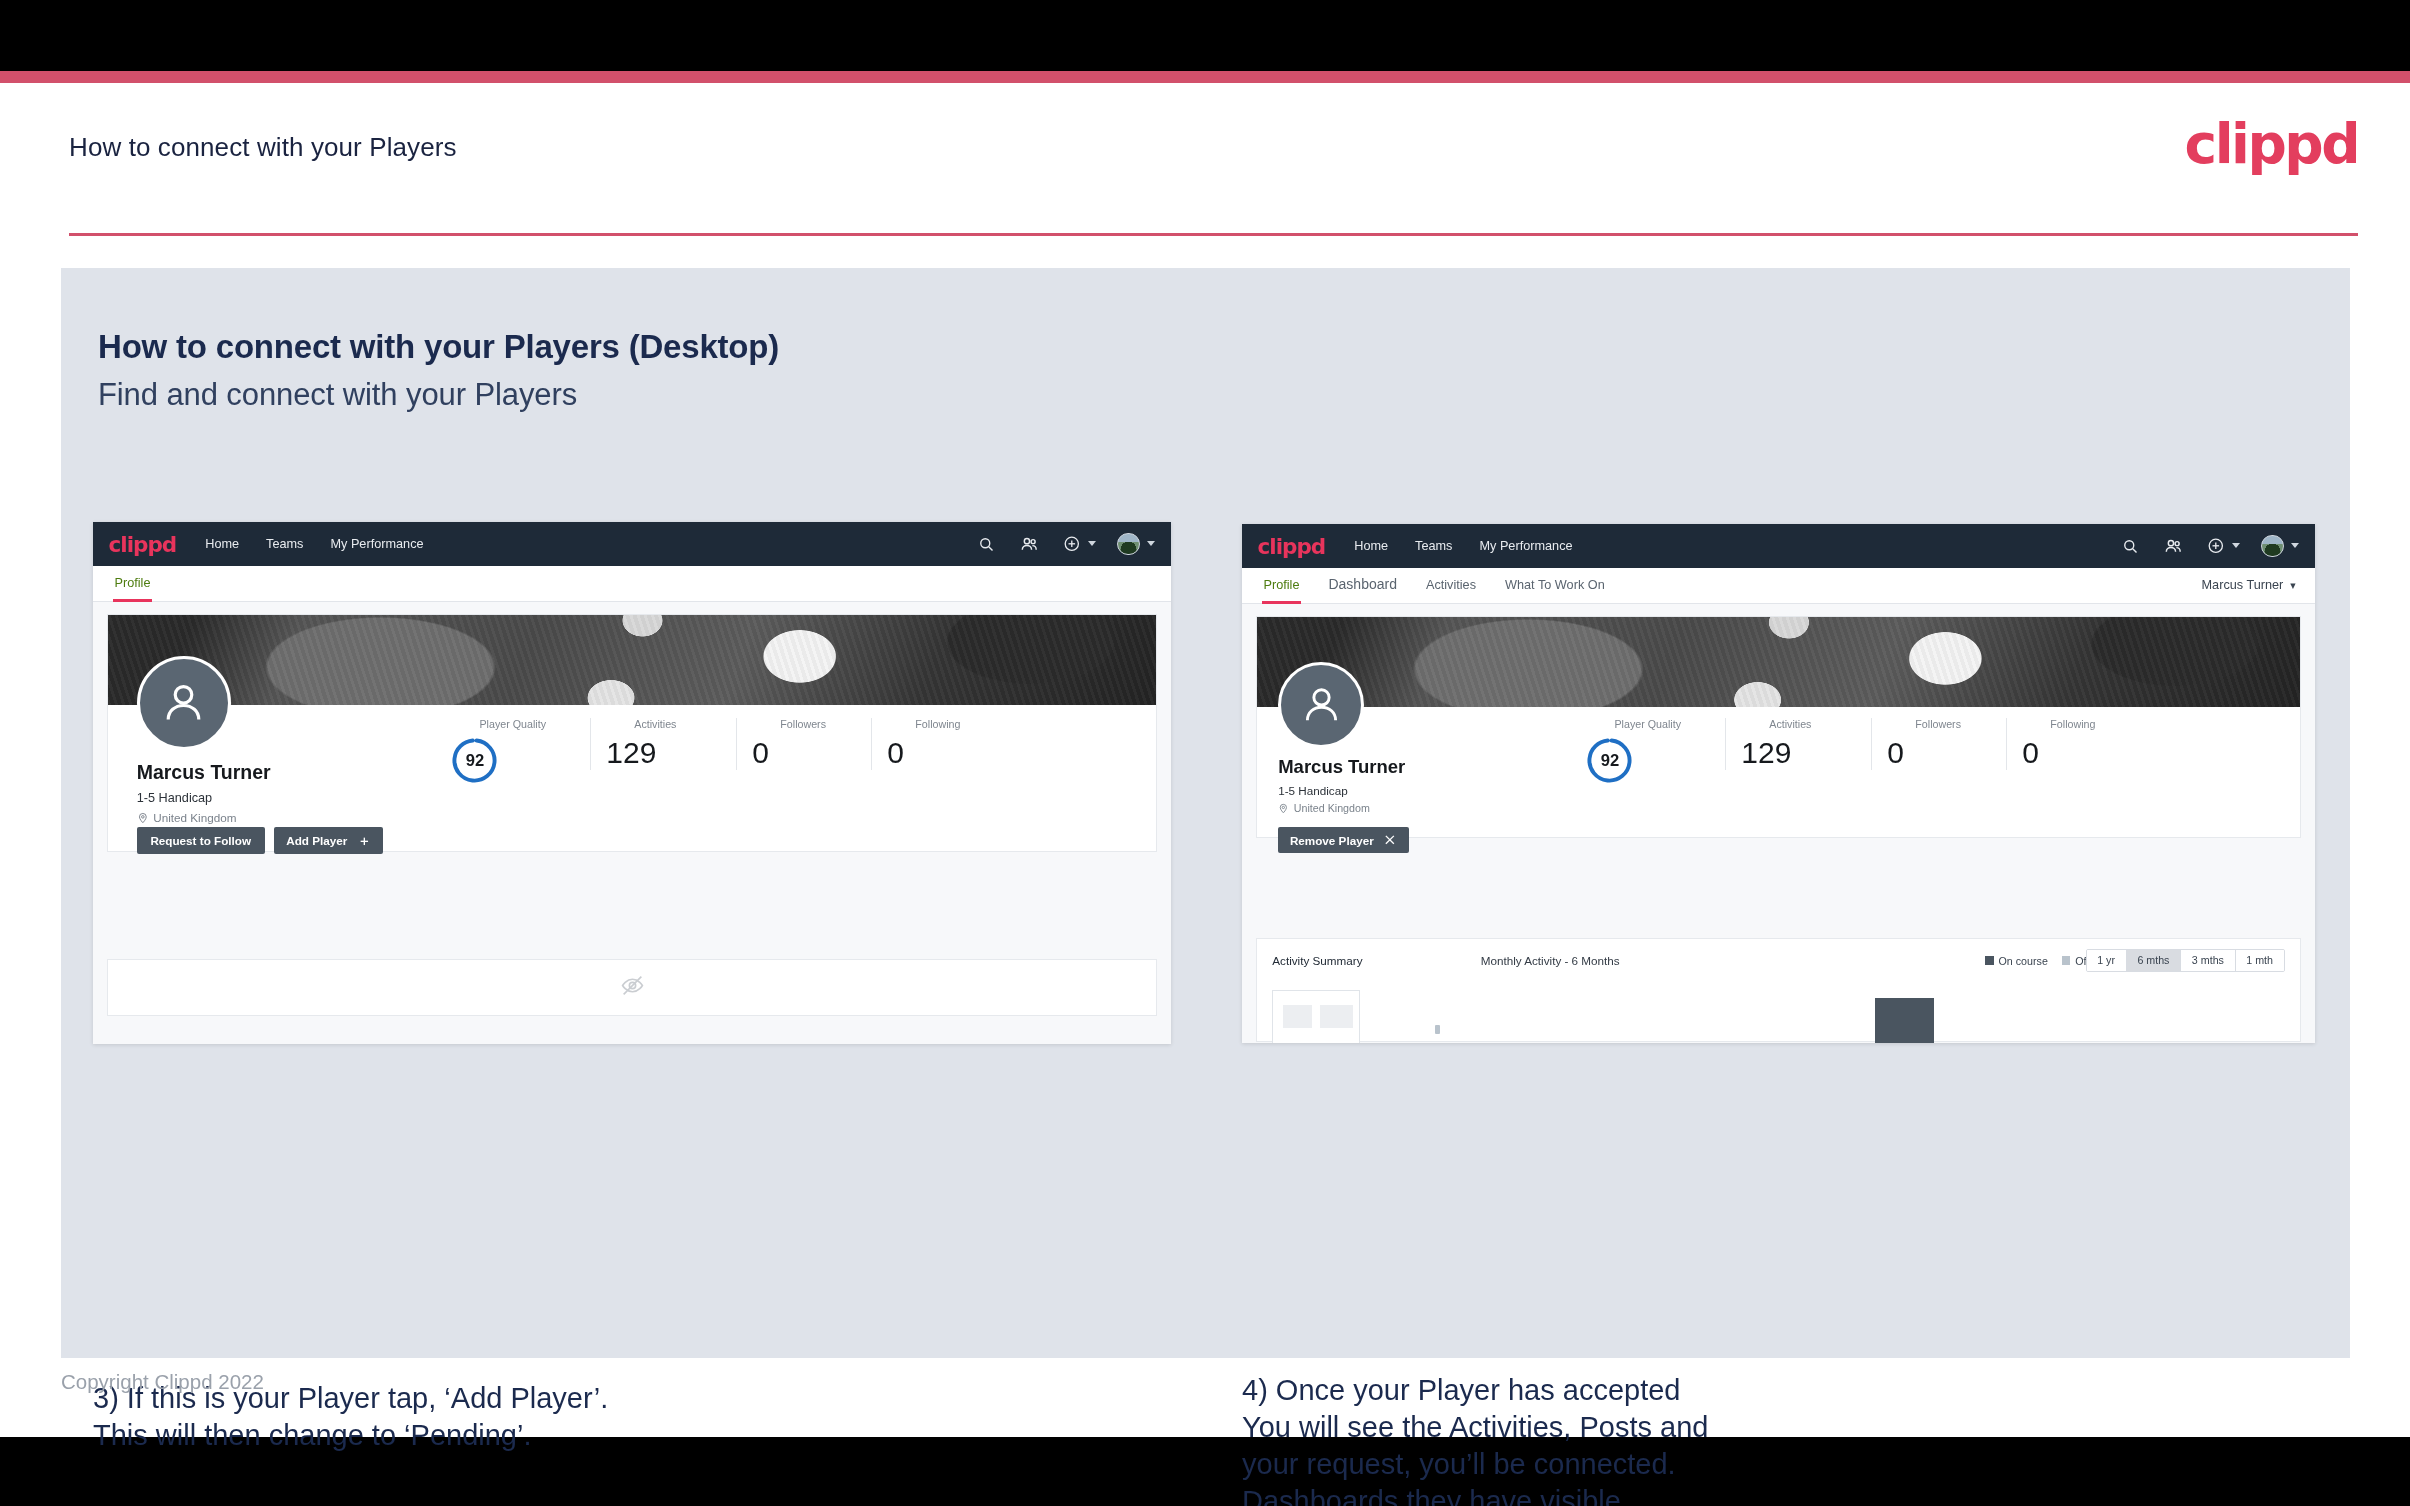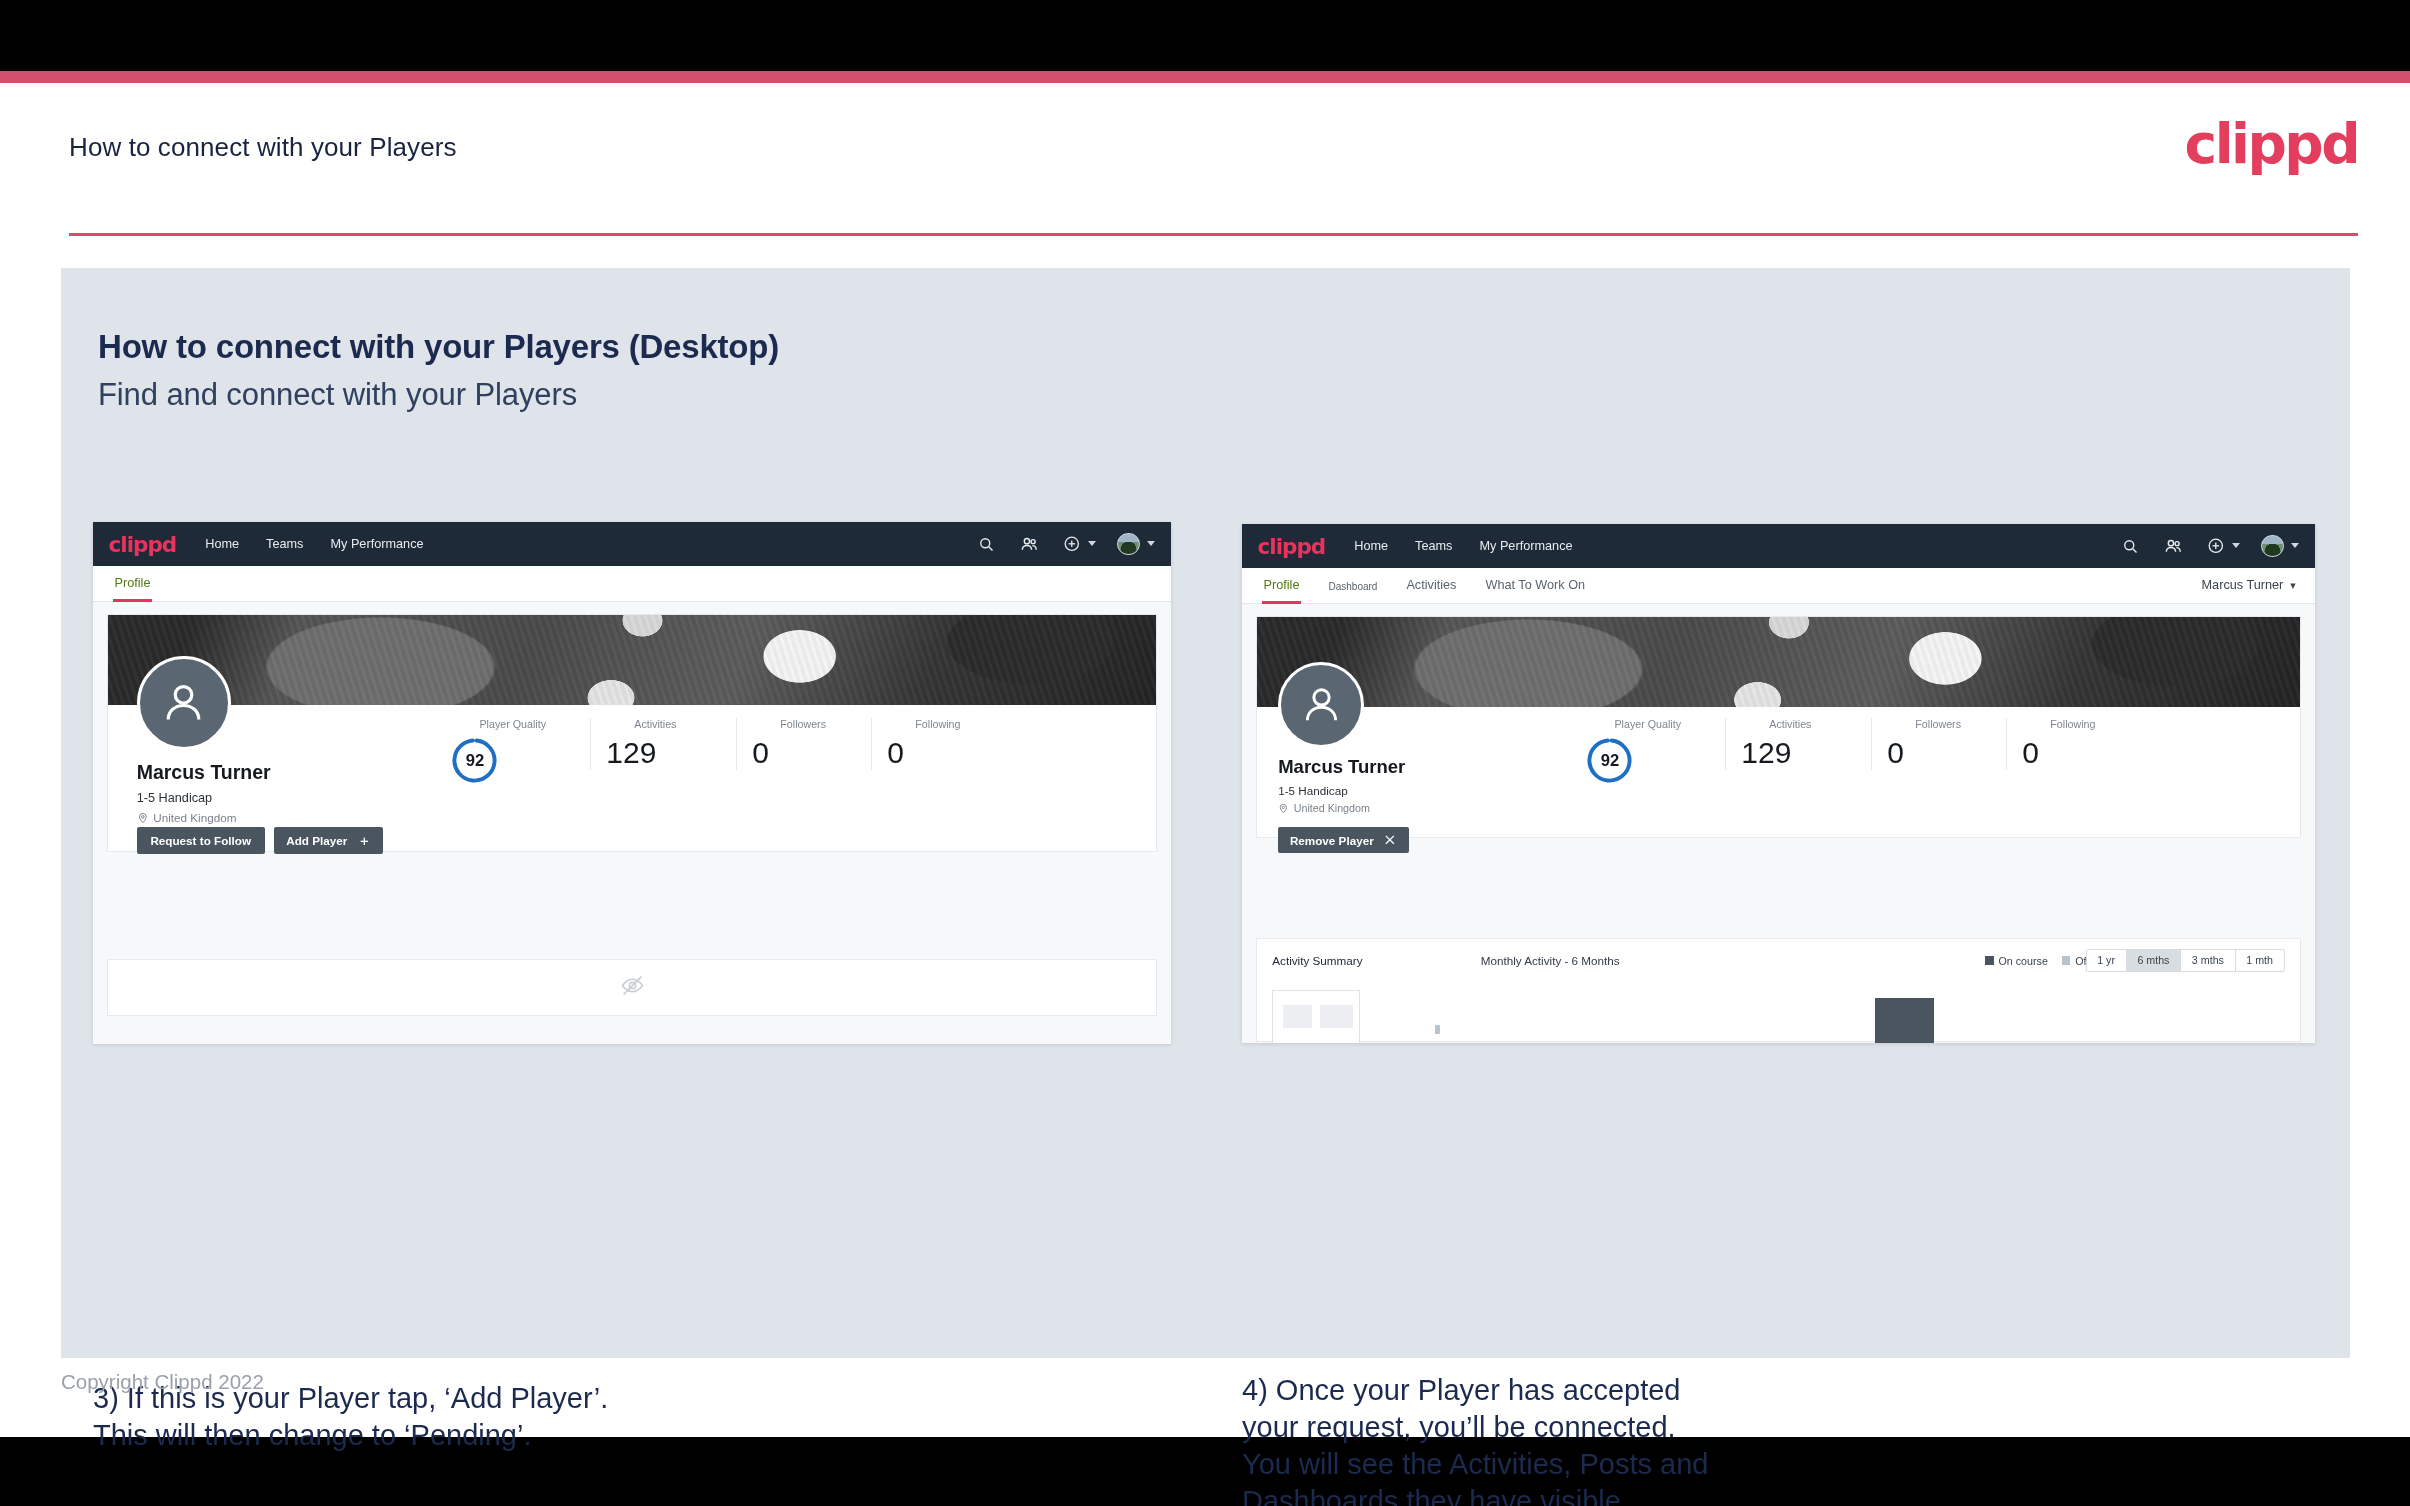--- a/index.html
+++ b/index.html
@@ -326,21 +326,21 @@
             </svg>
           </span>
           <span class="caret" style="margin:0 21.5px 0 6.8px;"></span>
           <span class="avatar-pic" style="width:22.4px;height:22.4px;"></span>
           <span class="caret" style="margin-left:7.8px;"></span>
         </div>
       </div>
 
       <div class="tabbar" style="height:36px;padding:0 19.5px;">
         <div class="tab active" style="font-size:12.7px;padding:9.8px 2px 10.7px;margin-right:25px;">Profile</div>
-        <div class="tab" style="font-size:10px;padding:9.8px 2px 10.7px;margin-right:25px;text-align:center;">Dashboard</div>
+        <div class="tab" style="font-size:14px;padding:9.8px 2px 10.7px;margin-right:25px;text-align:center;">Dashboard</div>
         <div class="tab" style="font-size:12.7px;padding:9.8px 2px 10.7px;margin-right:25px;">Activities</div>
         <div class="tab" style="font-size:12.7px;padding:9.8px 2px 10.7px;">What To Work On</div>
         <div class="tab-user" style="font-size:12.7px;padding-bottom:10.7px;">
           <span>Marcus Turner</span>
           <span style="margin-left:6.8px;font-size:10.7px;">▾</span>
         </div>
       </div>
 
       <div style="padding:11.7px 13.7px 0;">
         <div style="background:#fff;border:1px solid #e6e9ed;">
@@ -438,21 +438,21 @@
       </div>
     </div>
 
     <div class="caption cap-left">
       <div>3) If this is your Player tap, ‘Add Player’.</div>
       <div>This will then change to ‘Pending’.</div>
     </div>
 
     <div class="caption cap-right">
       <div>4) Once your Player has accepted</div>
+      <div>You will see the Activities, Posts and</div>
       <div>your request, you’ll be connected.</div>
-      <div>You will see the Activities, Posts and</div>
       <div>Dashboards they have visible.</div>
     </div>
   </div>
 
   <div class="copyright">Copyright Clippd 2022</div>
 </div>
 
 
 </body></html>

